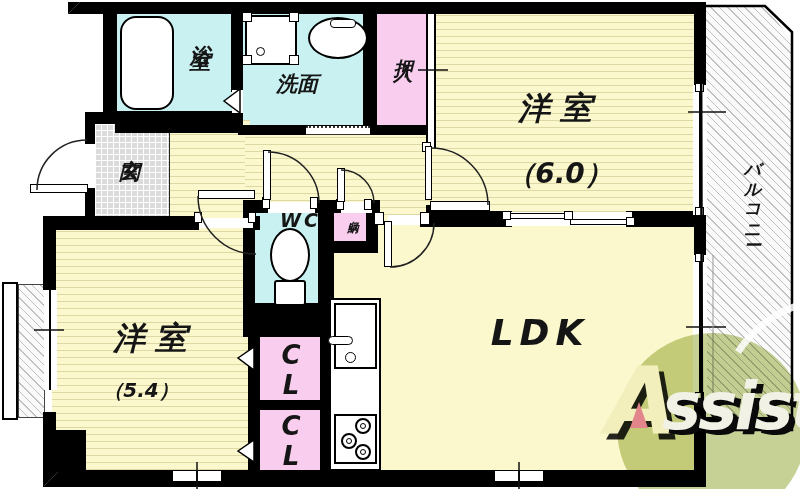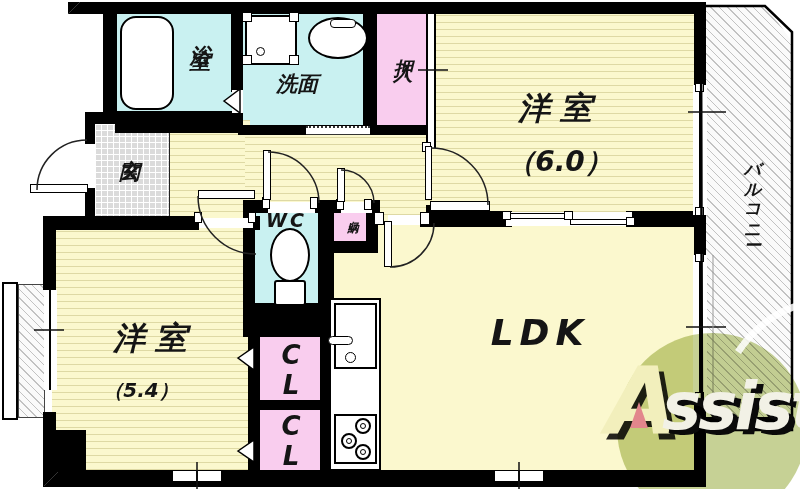--- a/index.html
+++ b/index.html
@@ -187,24 +187,24 @@
     <line x1="519" y1="462" x2="519" y2="489" stroke="#111" stroke-width="1.5"></line>
     <line x1="713" y1="255" x2="713" y2="398" stroke="#999" stroke-width="1"></line>
     <line x1="68" y1="14" x2="80" y2="2" stroke="#333" stroke-width="1"></line>
     <line x1="44" y1="486" x2="58" y2="472" stroke="#333" stroke-width="1"></line>
   </svg>
 
   <div class="lbl v" style="left:186px;top:28px;font-size:21px;letter-spacing:4px;">浴室</div>
   <div class="lbl" style="left:276px;top:70px;font-size:21px;">洗面</div>
   <div class="lbl v" style="left:391px;top:44px;font-size:19px;letter-spacing:3px;">押入</div>
   <div class="lbl ctr" style="left:460px;top:70px;width:200px;height:38px;font-size:32px;letter-spacing:10px;">洋室</div>
-  <div class="lbl ctr" style="left:460px;top:120px;width:200px;height:44px;font-size:28px;">（6.0）</div>
+  <div class="lbl ctr" style="left:460px;top:132px;width:200px;height:44px;font-size:28px;">（6.0）</div>
   <div class="lbl v" style="left:742px;top:150px;font-size:17px;letter-spacing:2px;">バルコニー</div>
   <div class="lbl v" style="left:117px;top:143px;font-size:20px;letter-spacing:3px;">玄関</div>
-  <div class="lbl" style="left:266px;top:209px;font-size:19px;letter-spacing:3px;">WC</div>
+  <div class="lbl" style="left:280px;top:209px;font-size:19px;letter-spacing:3px;">WC</div>
   <div class="lbl v" style="left:344px;top:212px;font-size:11px;letter-spacing:1px;font-weight:600;">収納</div>
   <div class="lbl ctr" style="left:60px;top:300px;width:190px;height:38px;font-size:32px;letter-spacing:10px;">洋室</div>
   <div class="lbl ctr" style="left:46px;top:352px;width:190px;height:36px;font-size:20px;">（5.4）</div>
   <div class="lbl v" style="left:276px;top:340px;font-size:26px;font-weight:600;">CL</div>
   <div class="lbl v" style="left:276px;top:411px;font-size:26px;font-weight:600;">CL</div>
   <div class="lbl ctr" style="left:440px;top:292px;width:200px;height:40px;font-size:36px;letter-spacing:6px;">LDK</div>
 
   <div id="logo-circle" style="left:617px;top:333px;width:190px;height:190px;"></div>
   <svg width="800" height="489" viewBox="0 0 800 489" style="pointer-events:none;">
     <path d="M 738 352 C 758 322 785 308 802 305" fill="none" stroke="#ffffff" stroke-width="7" opacity="0.85"></path>

